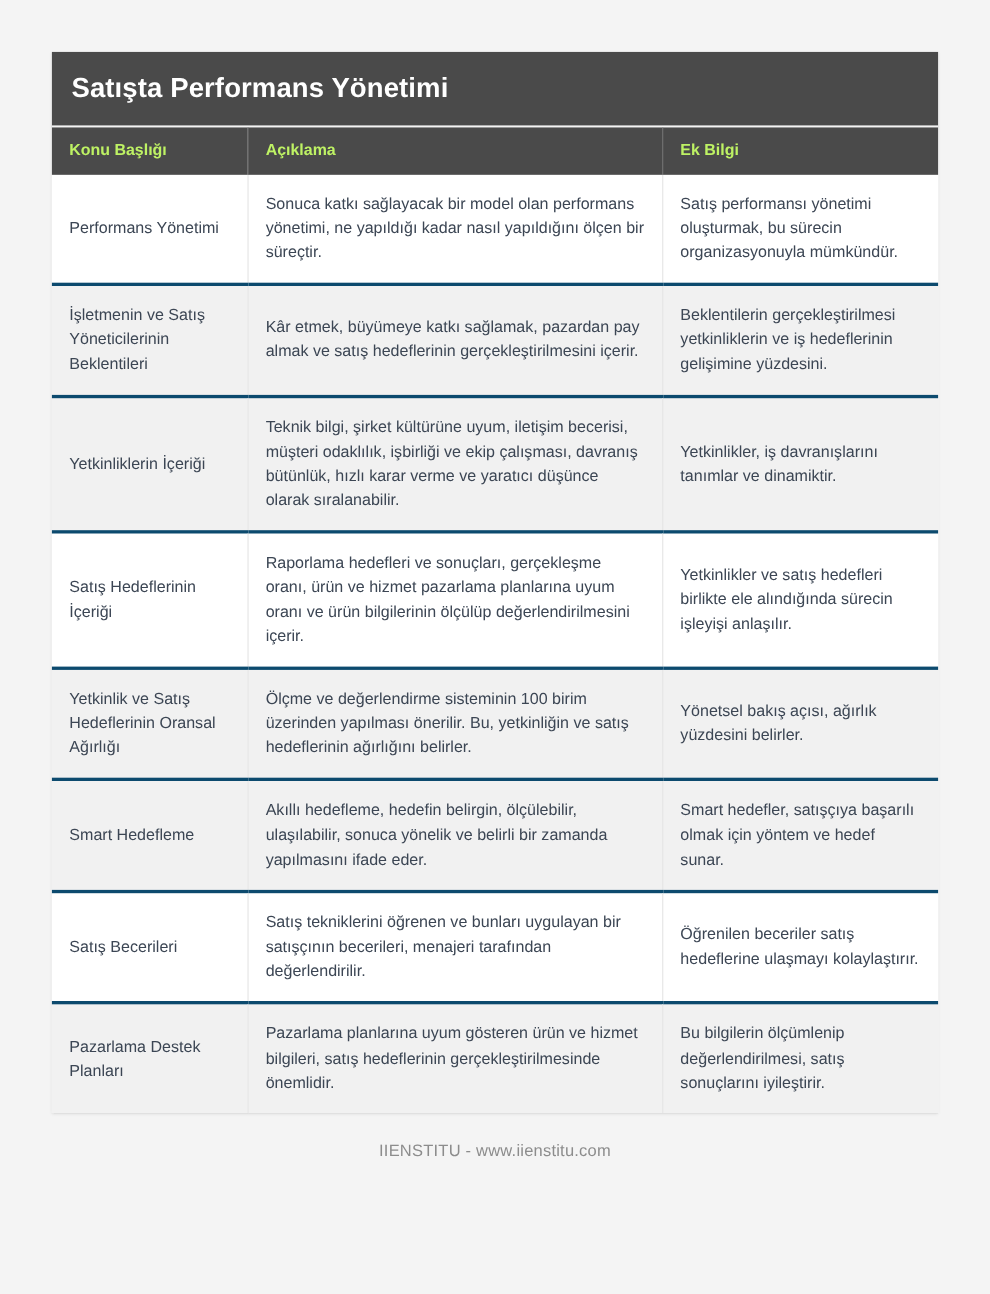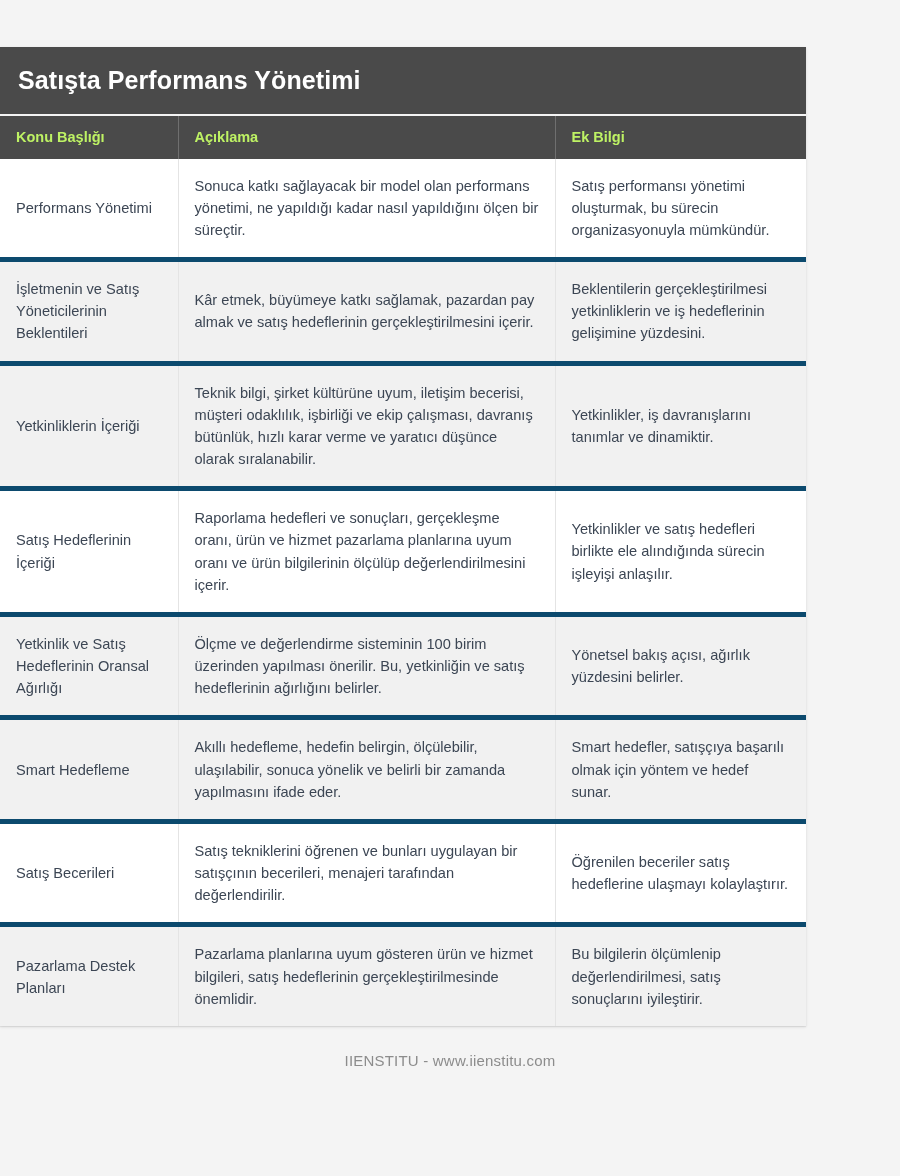--- a/index.html
+++ b/index.html
@@ -14,20 +14,21 @@
     font-family: "Liberation Sans", "DejaVu Sans", sans-serif;
     -webkit-font-smoothing: antialiased;
   }
   .page {
     width: 900px;
     height: 1176px;
     position: relative;
     box-sizing: border-box;
     display: flex;
     flex-direction: column;
+    align-items: center;
   }
   .table-card {
     width: 806px;
     margin-top: 47px;
     background: #ffffff;
     box-shadow: 0 1px 3px rgba(0,0,0,0.10), 0 1px 1px rgba(0,0,0,0.06);
     overflow: hidden;
   }
   .table-title {
     background: #4a4a4a;
@@ -62,21 +63,21 @@
   }
   table.grid thead th:last-child { border-right: none; }
 
   table.grid tbody td {
     font-size: 14.6px;
     line-height: 1.52;
     color: #3c4654;
     padding: 16px 16px 16px 16px;
     vertical-align: middle;
     border-right: 1px solid #e4e4e4;
-    border-bottom: 5px solid #0c4a6e;
+    border-bottom: 3px solid #0c4a6e;
     box-sizing: border-box;
     word-wrap: break-word;
   }
   table.grid tbody td:last-child { border-right: none; }
   table.grid tbody tr:last-child td { border-bottom: none; }
 
   table.grid tbody tr.odd  td { background: #ffffff; }
   table.grid tbody tr.even td { background: #f1f1f1; }
 
   td.col-topic {

